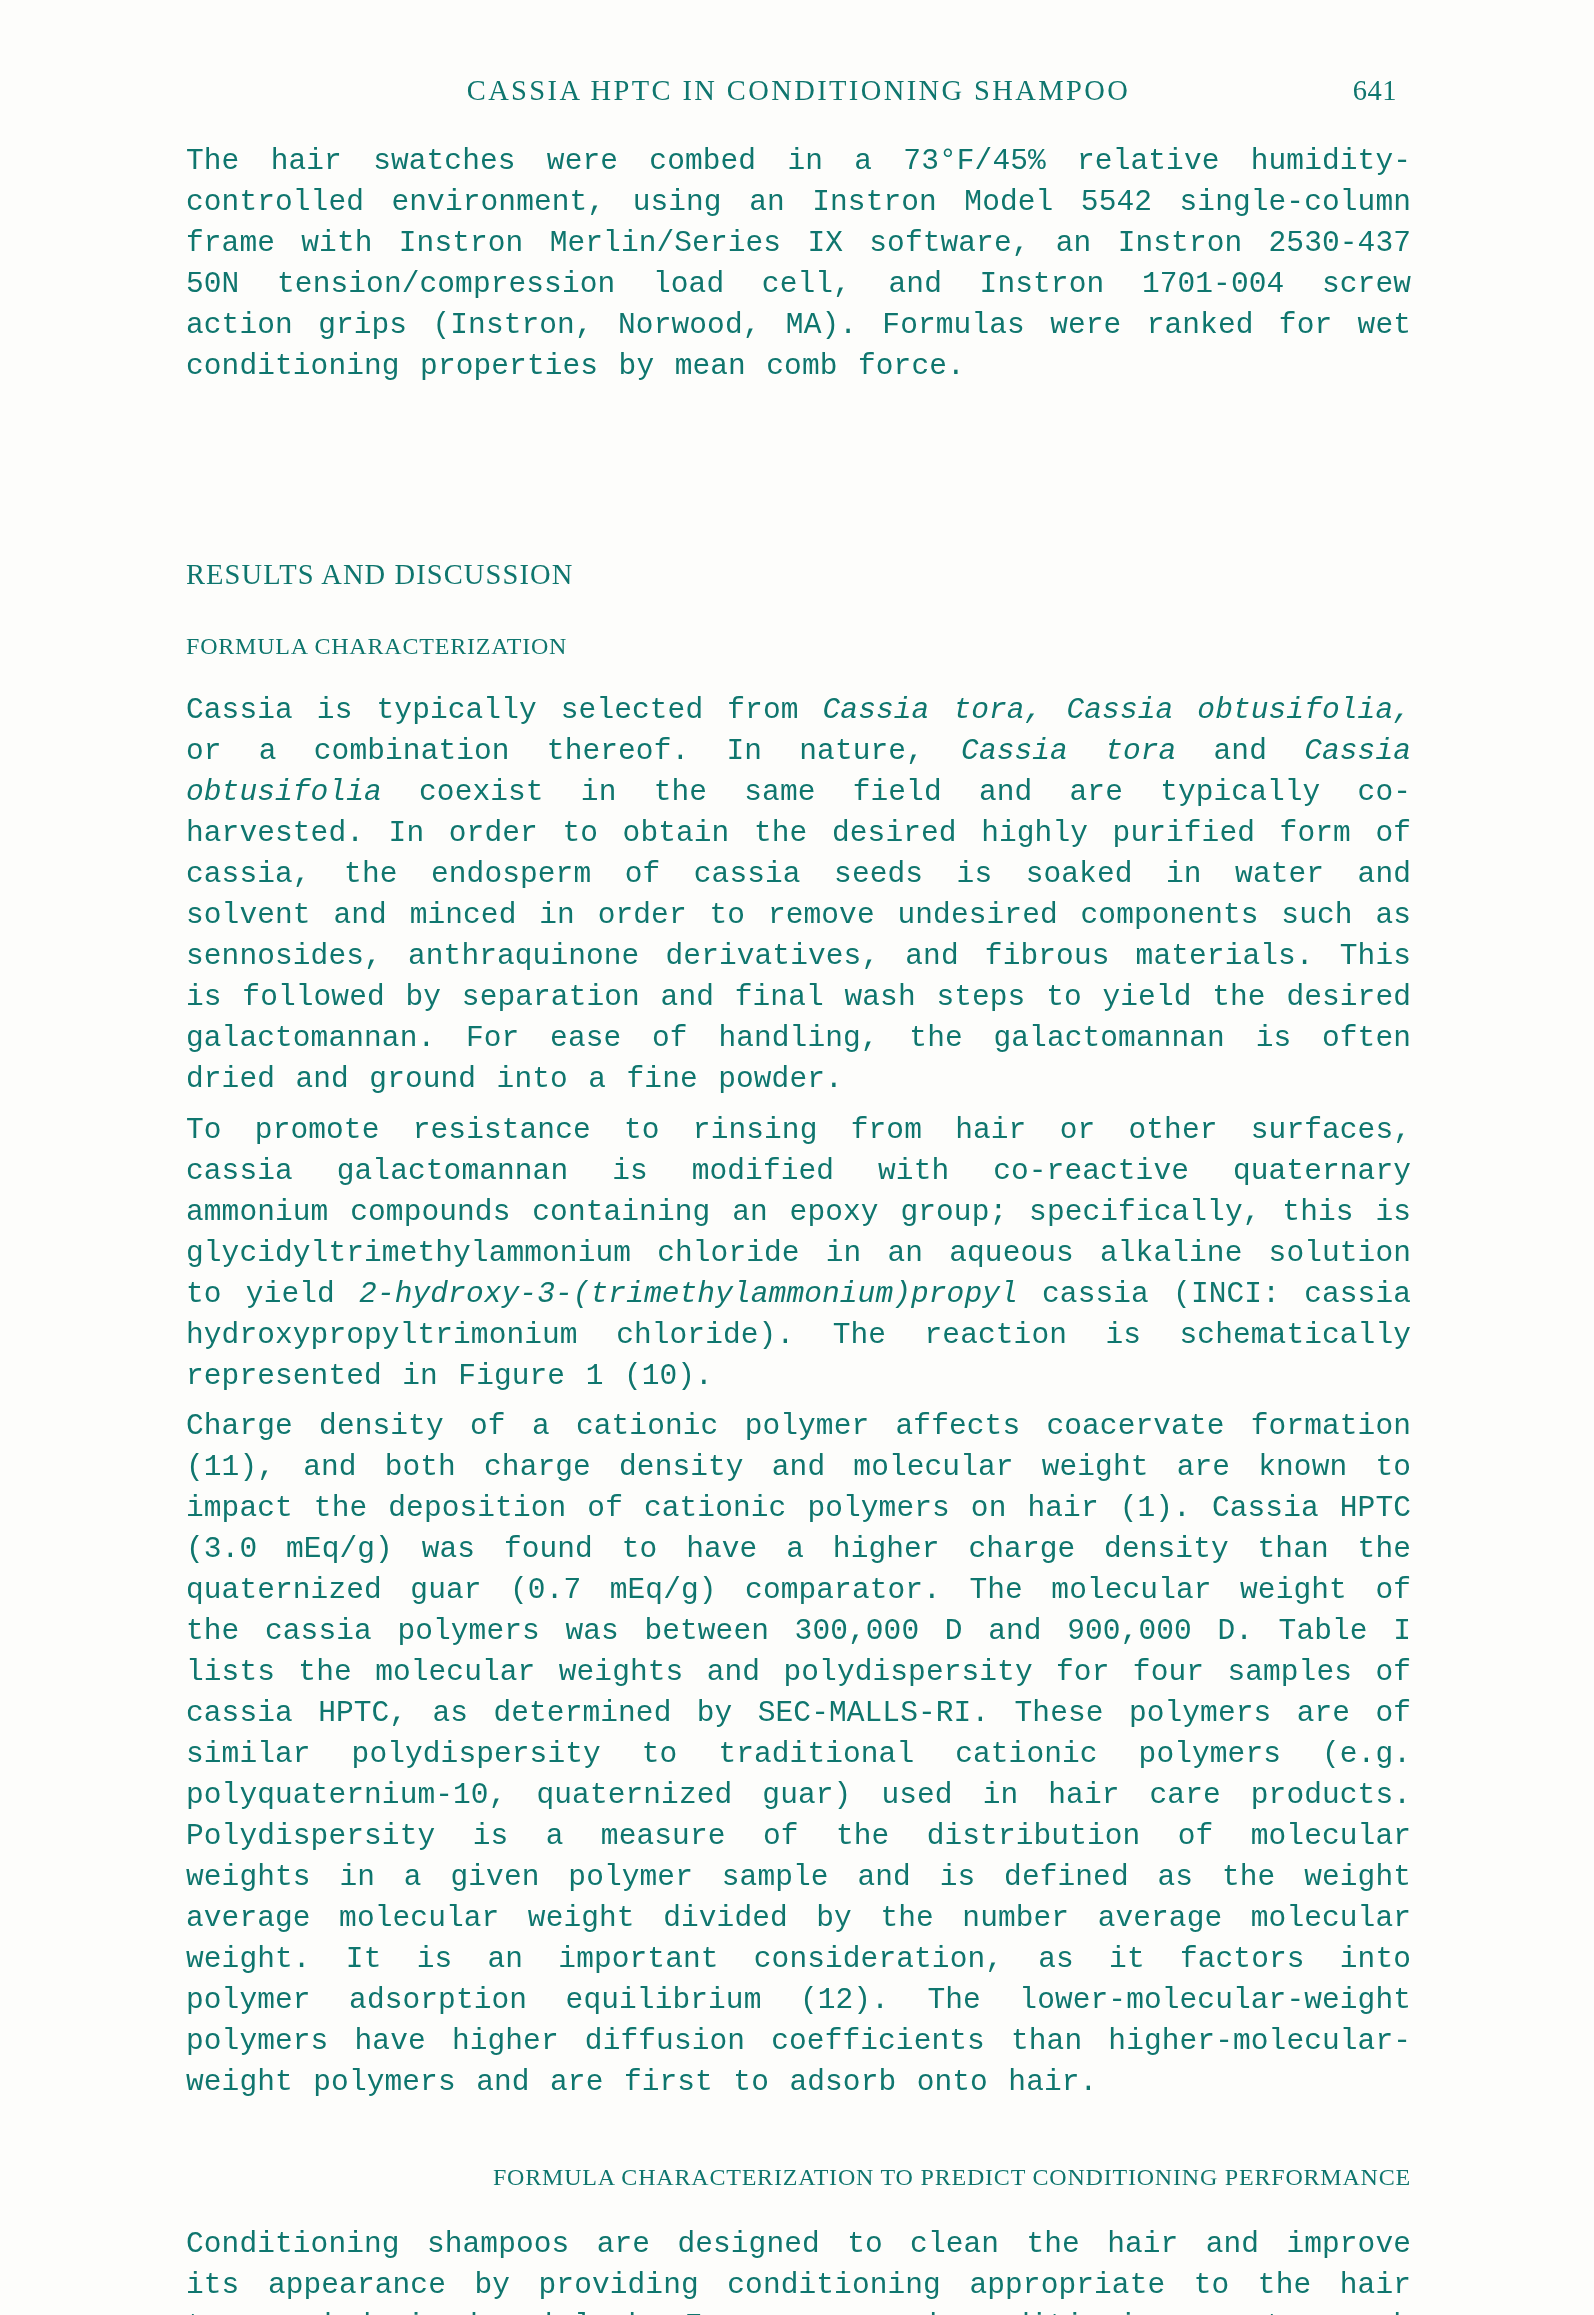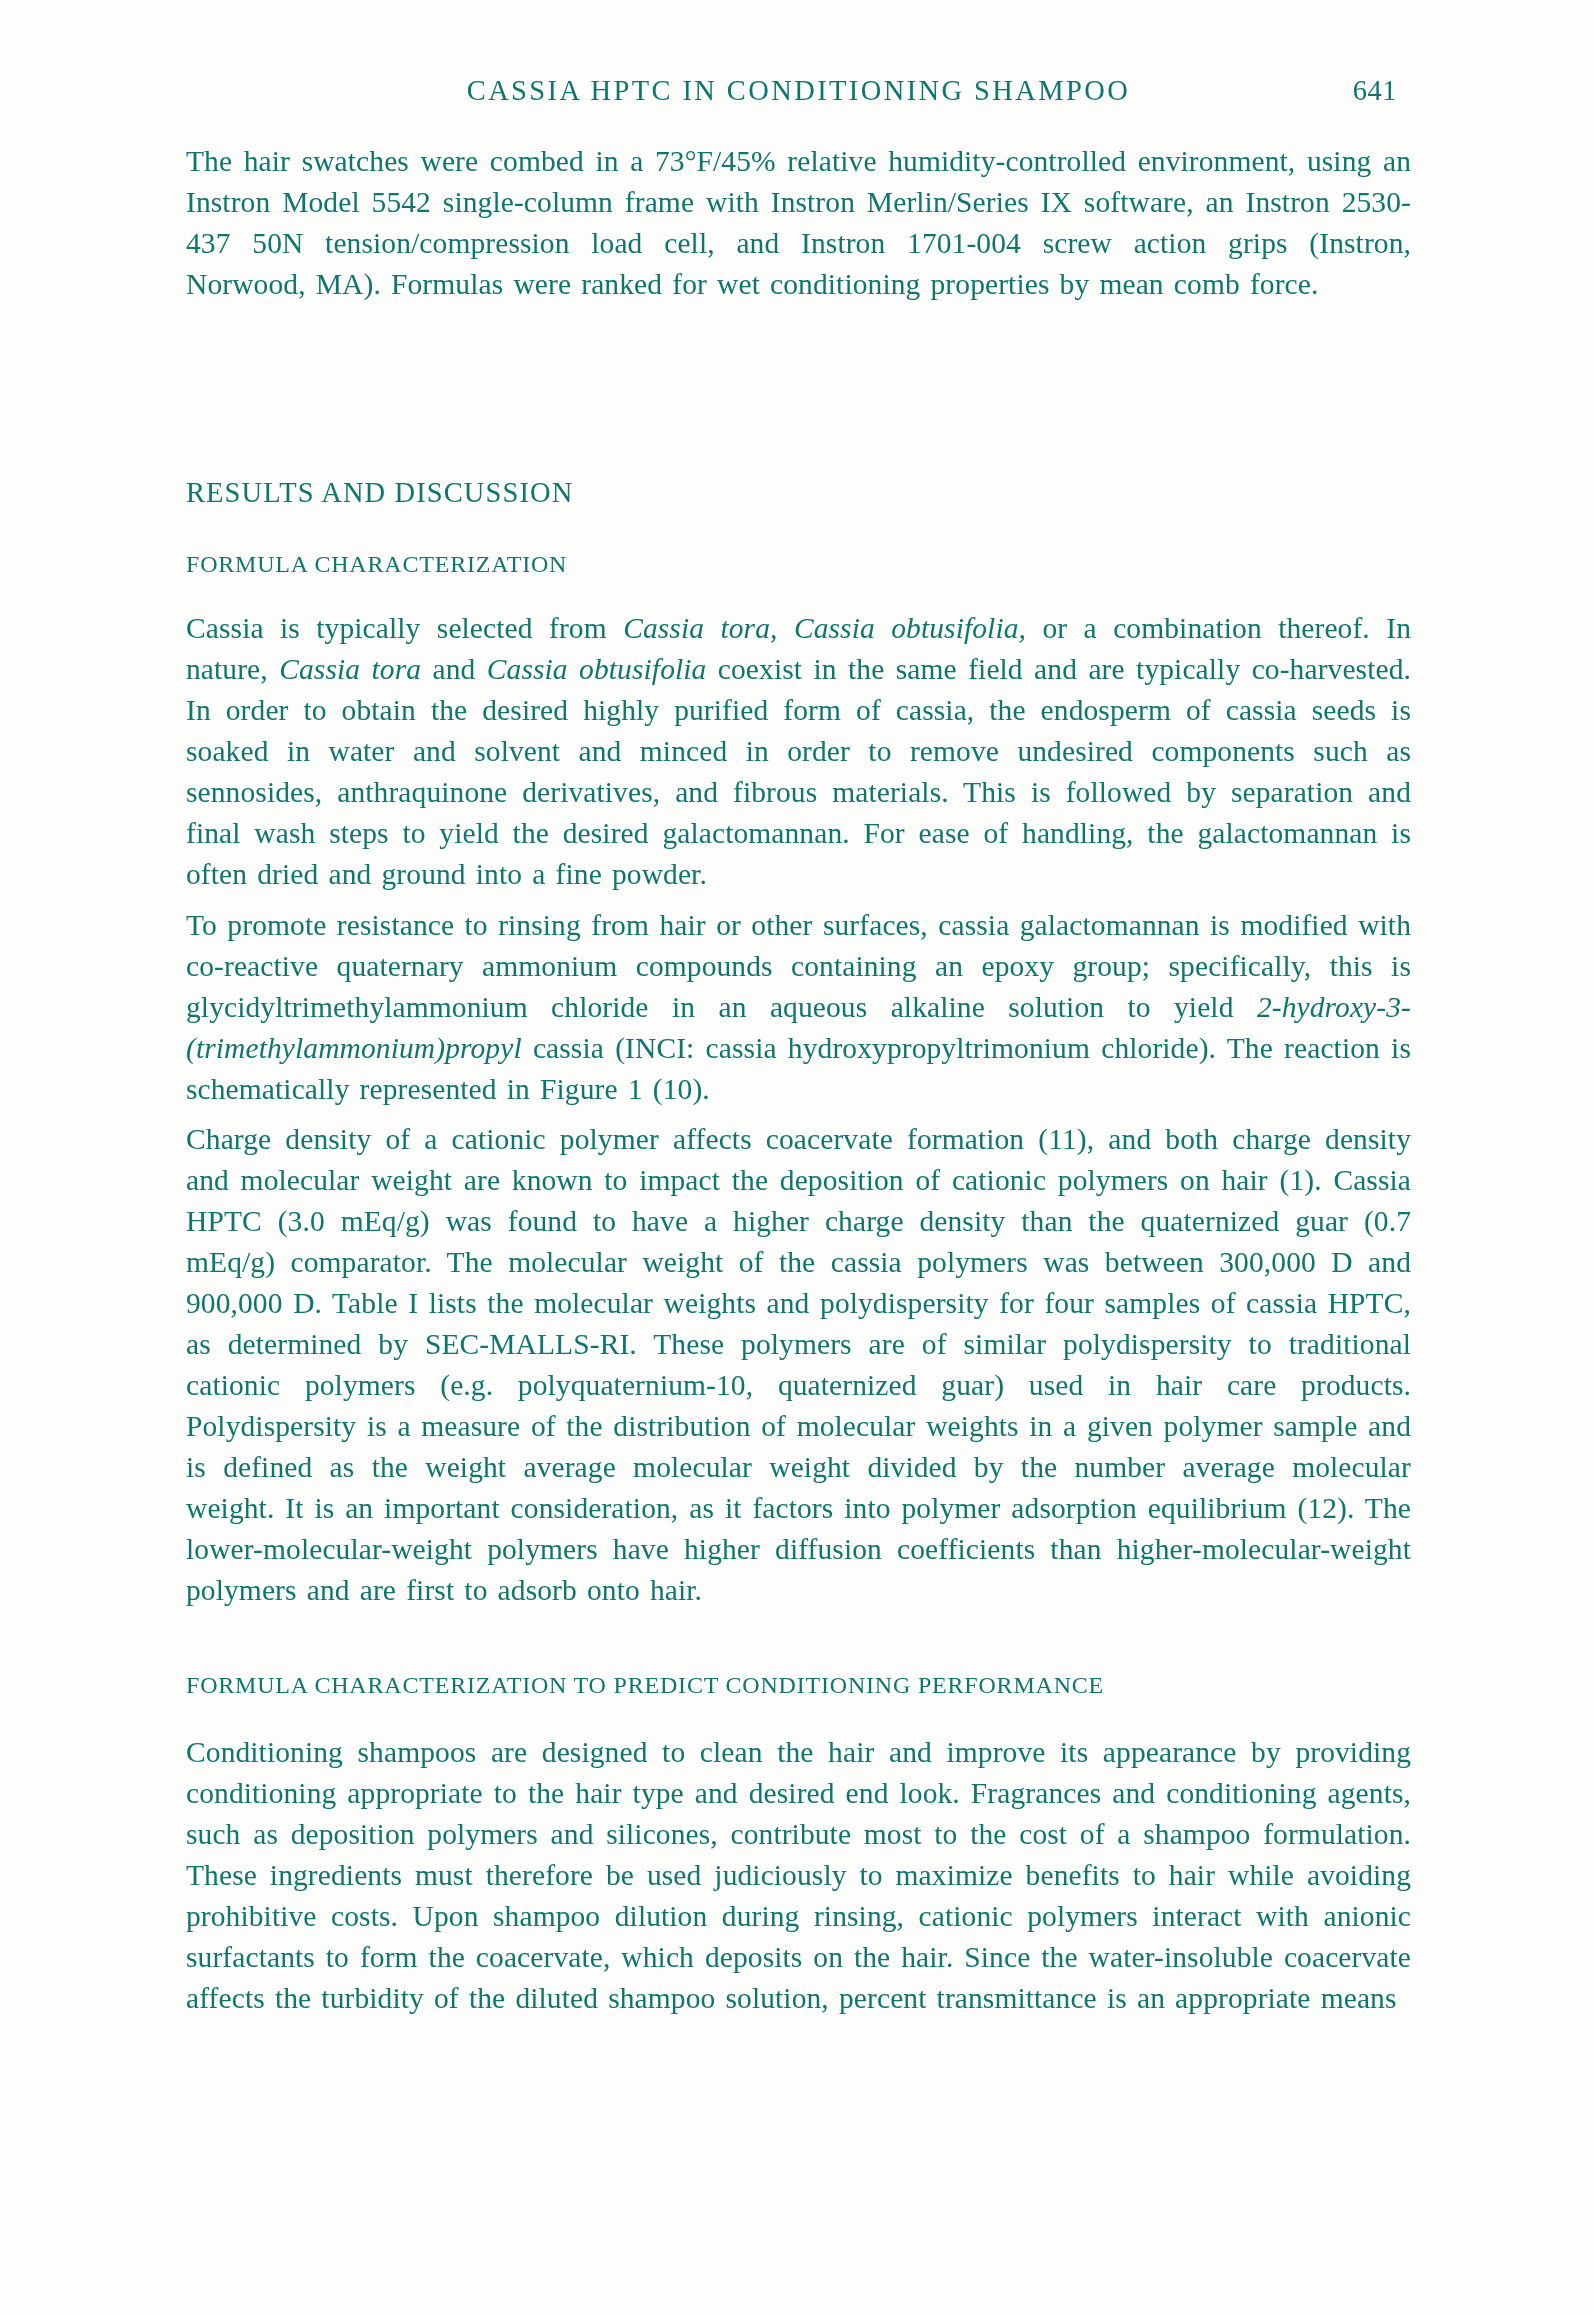--- a/index.html
+++ b/index.html
@@ -39,20 +39,21 @@
   .text-block {
     width: 1225px;
   }
   .para {
     font-size: 29.5px;
     line-height: 41px;
     text-align: justify;
     word-spacing: 0.09em;
     letter-spacing: 0.1px;
     margin: 0 0 9.5px 0;
+    font-family: Liberation Mono, monospace;
   }
   .italic {
     font-style: italic;
   }
   .section-heading {
     font-size: 28.5px;
     font-weight: normal;
     letter-spacing: 1.1px;
     line-height: 41px;
     margin: 167px 0 34px 0;
@@ -60,20 +61,21 @@
   .subsection-heading {
     font-size: 24px;
     font-weight: normal;
     letter-spacing: 0.8px;
     line-height: 34px;
     margin: 0 0 27px 0;
   }
   .subsection-heading.formula {
     margin-top: 57px;
     margin-bottom: 30px;
+    text-align: right;
   }
 </style>
 </head>
 <body>
 
 <div class="page">
 
   <header class="running-head">
     <span>CASSIA HPTC IN CONDITIONING SHAMPOO</span>
     <span class="page-number">641</span>

